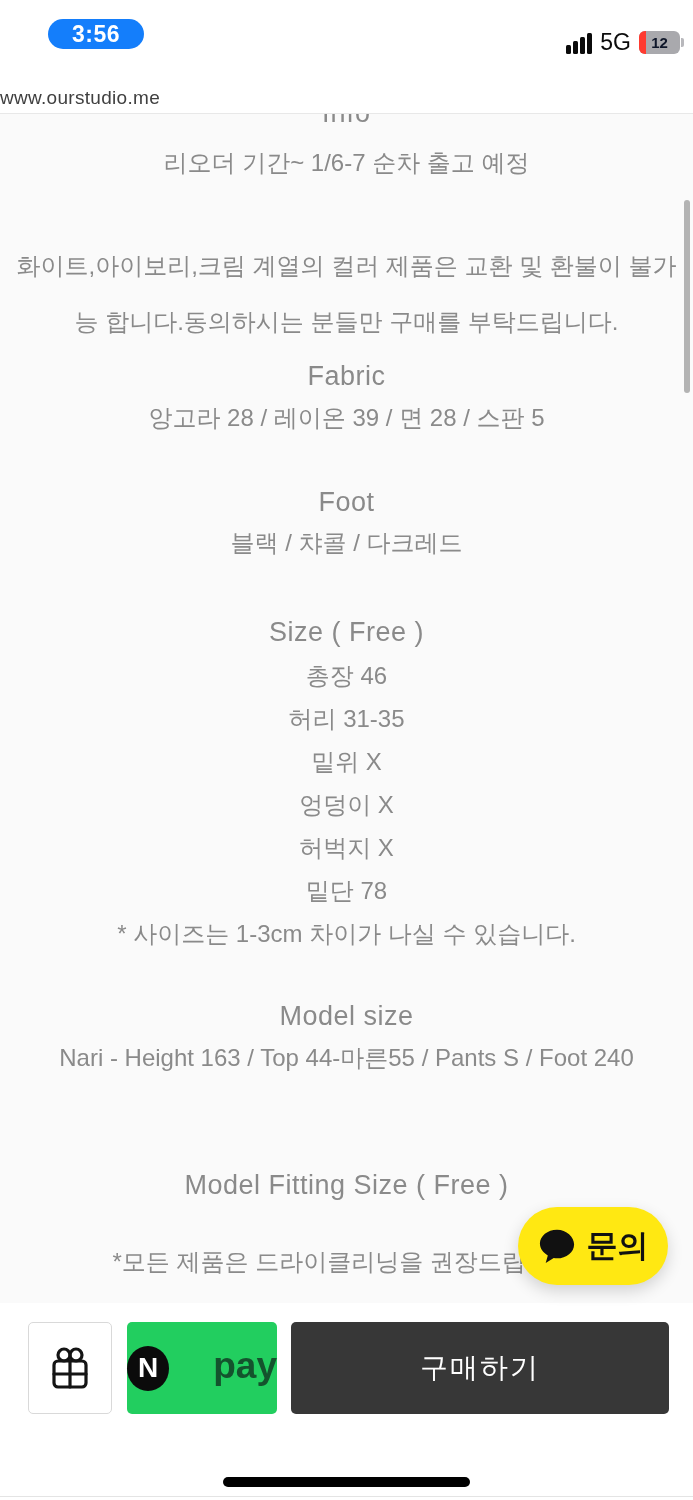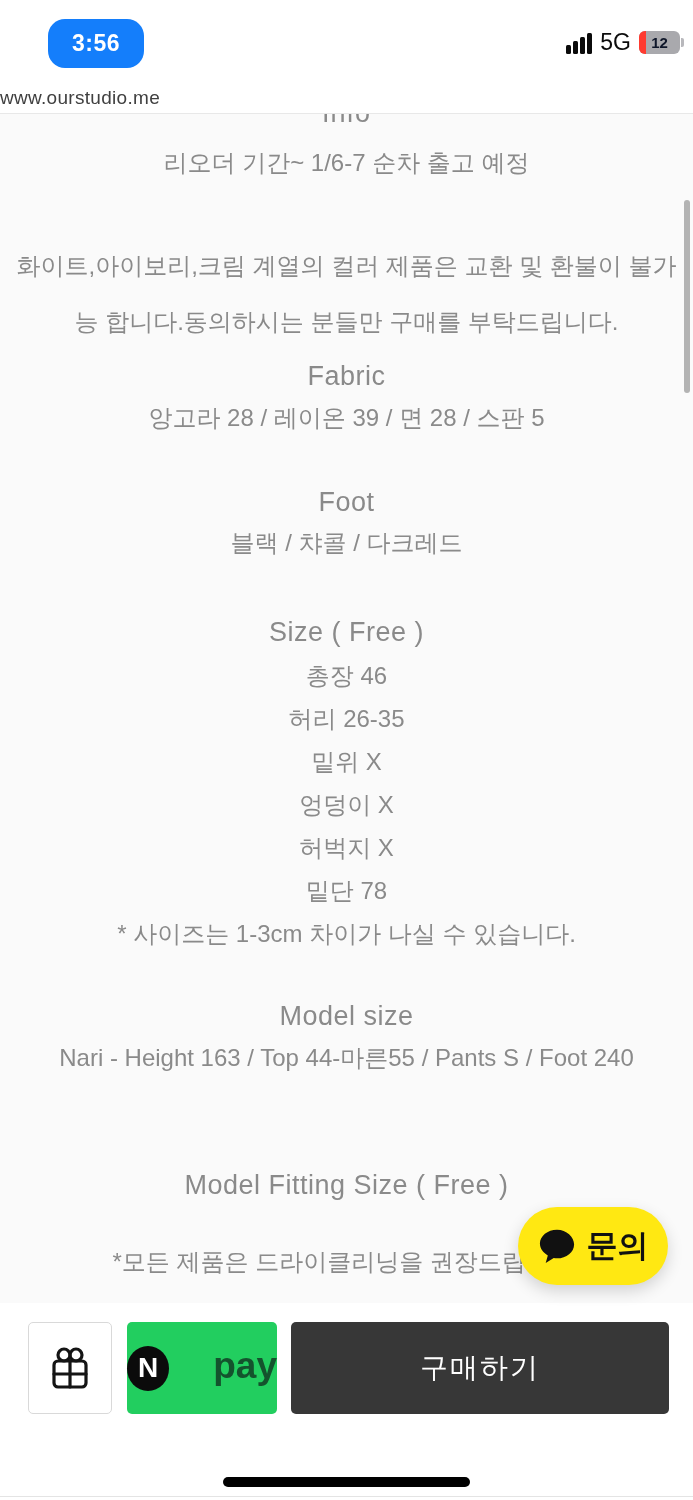--- a/index.html
+++ b/index.html
@@ -4,21 +4,21 @@
 <style>
   html,body{margin:0;padding:0;background:#fff;}
   .screen{
     position:relative;width:693px;height:1500px;overflow:hidden;
     background:#fff;font-family:"Liberation Sans",sans-serif;
     -webkit-font-smoothing:antialiased;
   }
   
   .chrome{position:absolute;top:0;left:0;width:693px;height:113px;background:#fff;
     border-bottom:1px solid #e8e8e8;z-index:6;}
-  .time-pill{position:absolute;left:48px;top:19px;width:96px;height:49px;
+  .time-pill{position:absolute;left:48px;top:19px;width:96px;height:30px;
     background:#147efb;border-radius:17px;color:#fff;font-size:23px;font-weight:700;
     display:flex;align-items:center;justify-content:center;letter-spacing:.5px;}
   .status-right{position:absolute;right:9px;top:29px;display:flex;align-items:center;gap:8px;}
   .sig{display:flex;align-items:flex-end;gap:2px;height:22px;}
   .sig i{display:block;width:5px;background:#0b0b0b;border-radius:1.5px;}
   .sig i:nth-child(1){height:9px}.sig i:nth-child(2){height:13px}
   .sig i:nth-child(3){height:17px}.sig i:nth-child(4){height:21px}
   .net{font-size:23px;color:#0b0b0b;font-weight:400;}
   .batt-wrap{display:flex;align-items:center;}
   .batt{position:relative;width:41px;height:23px;border-radius:6px;background:#a9a9ad;
@@ -112,21 +112,21 @@
 
   <div class="t h fabric-title">Fabric</div>
   <div class="t fabric-value">앙고라 28 / 레이온 39 / 면 28 / 스판 5</div>
 
   <div class="t h color-title">Foot</div>
   <div class="t color-value">블랙 / 챠콜 / 다크레드</div>
 
   <div class="t h size-title">Size ( Free )</div>
   <div class="t size-lines">
     <span>총장 46</span>
-    <span>허리 26-35</span>
+    <span>허리 31-35</span>
     <span>밑위 X</span>
     <span>엉덩이 X</span>
     <span>허벅지 X</span>
     <span>밑단 78</span>
     <span>* 사이즈는 1-3cm 차이가 나실 수 있습니다.</span>
   </div>
 
   <div class="t h model-title">Model size</div>
   <div class="t model-value">Nari - Height 163 / Top 44-마른55 / Pants S / Foot 240</div>
 

